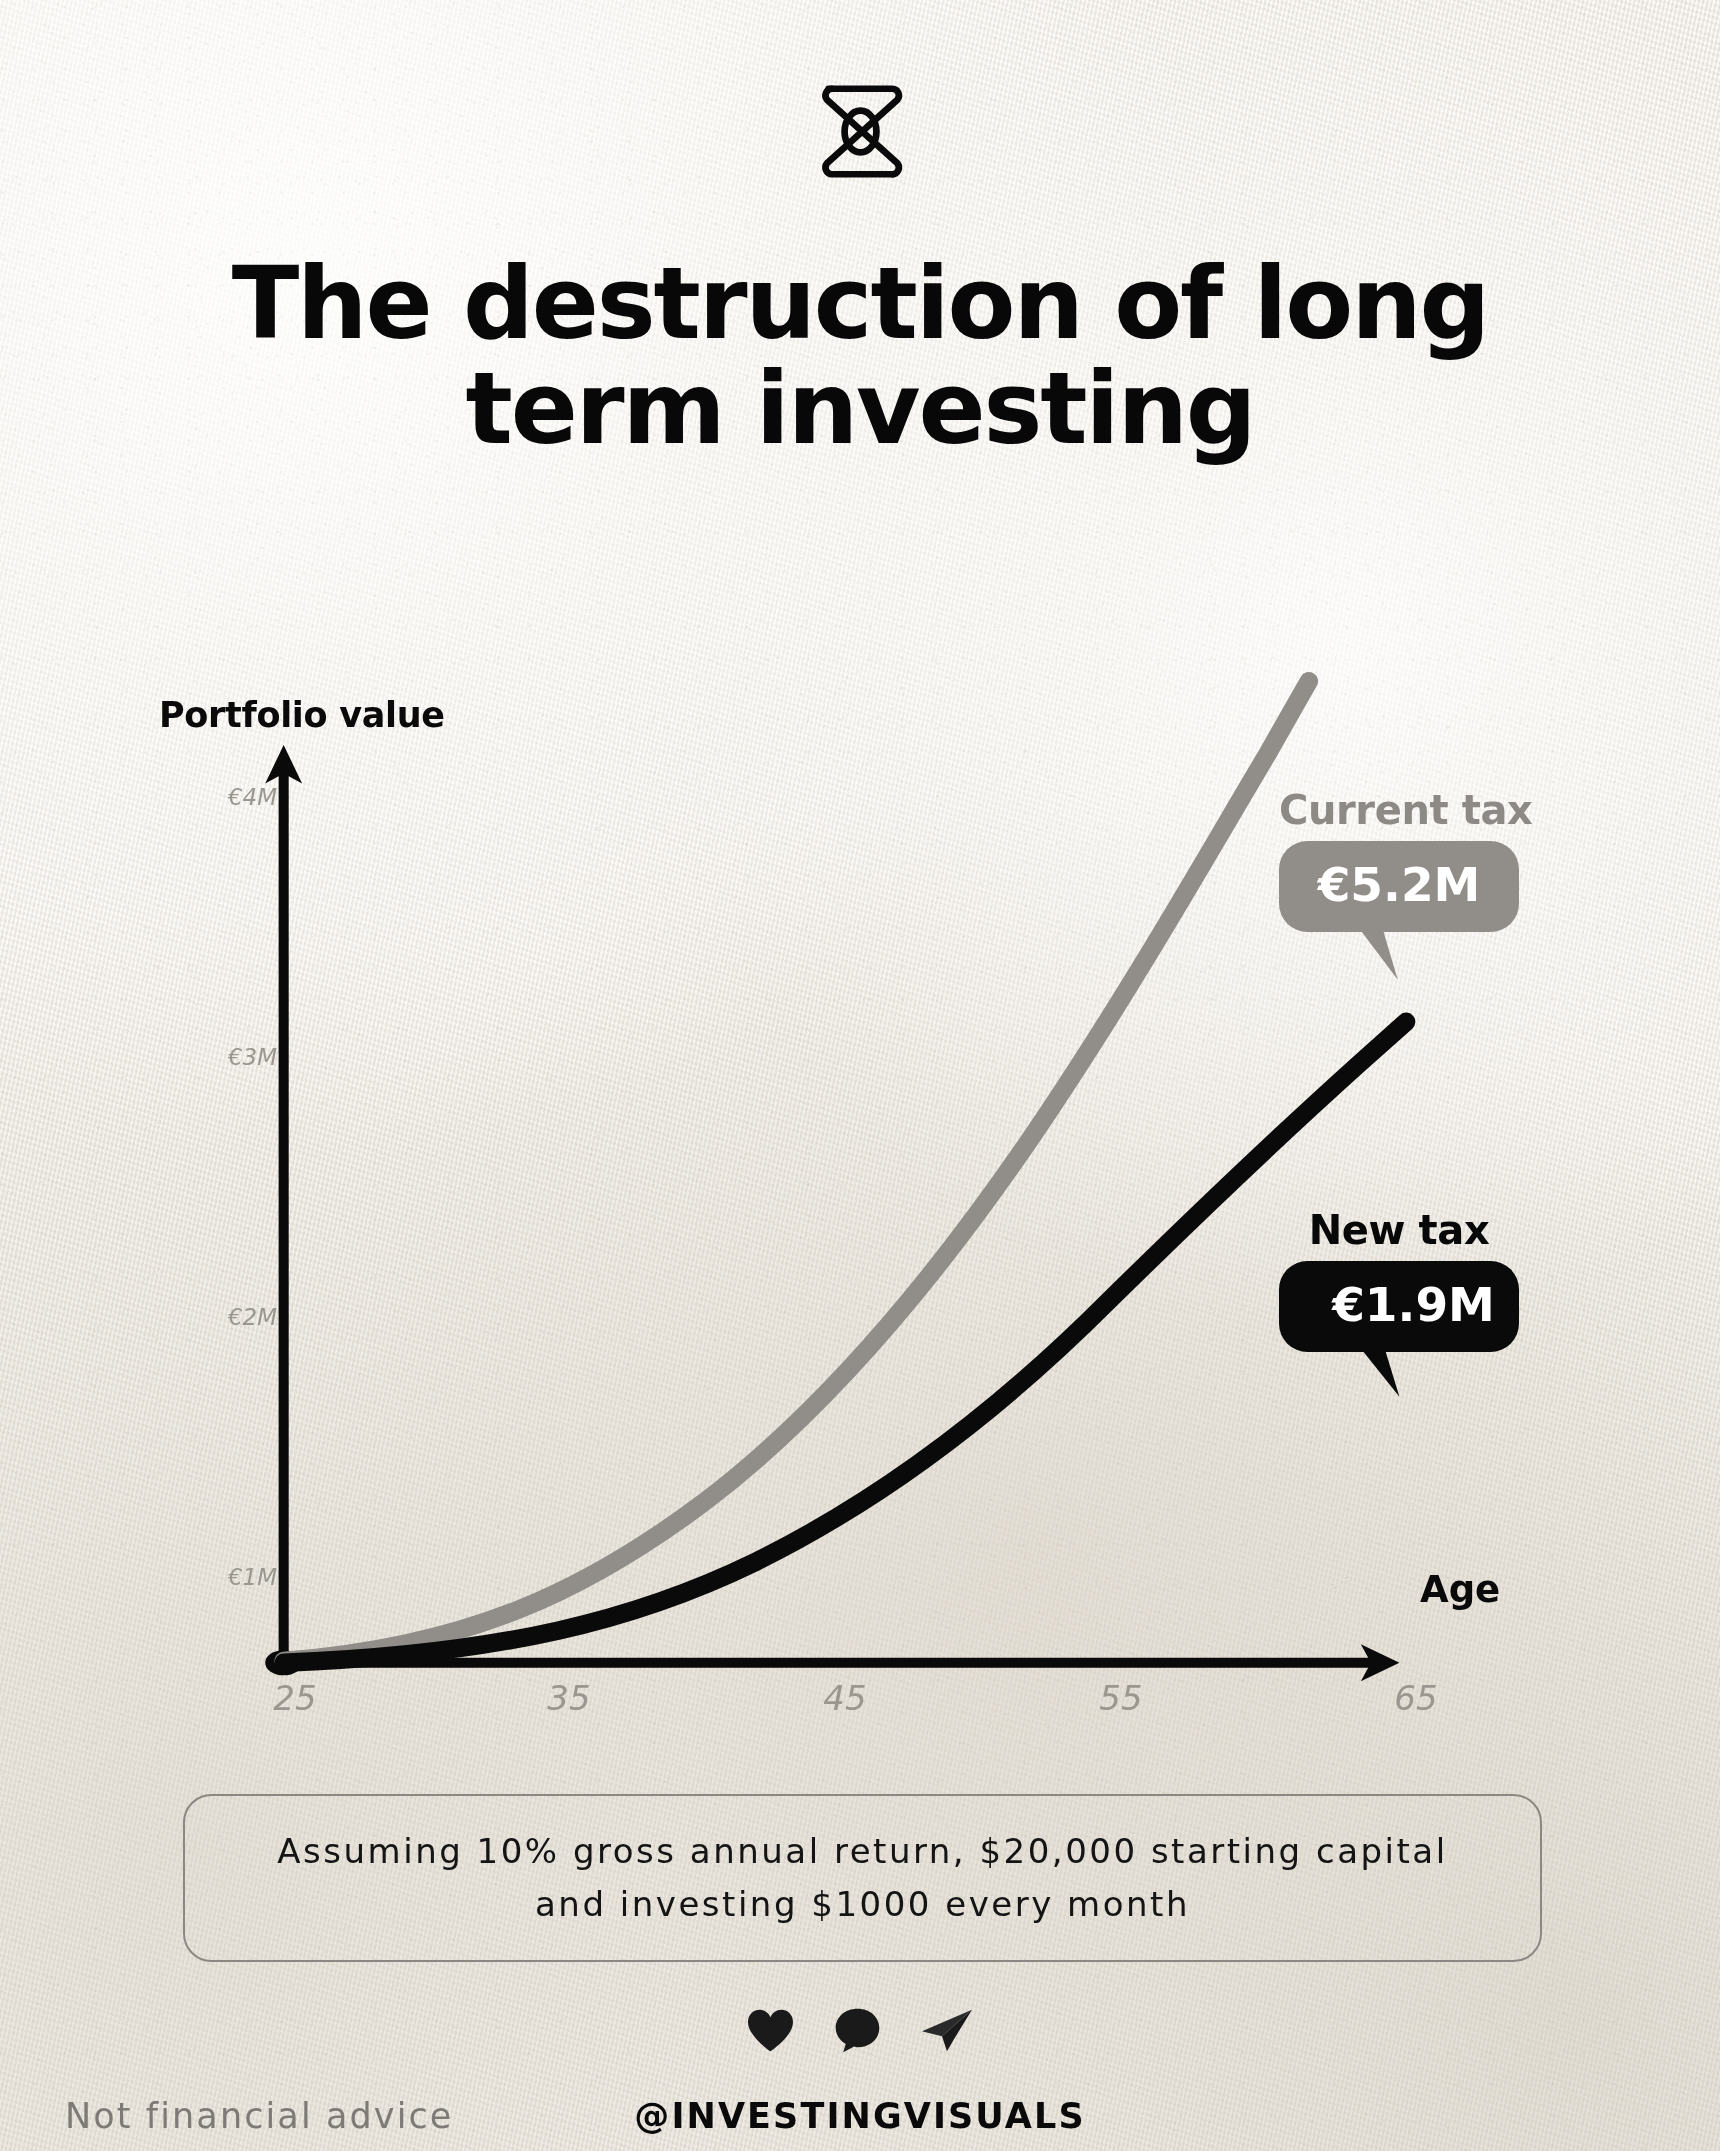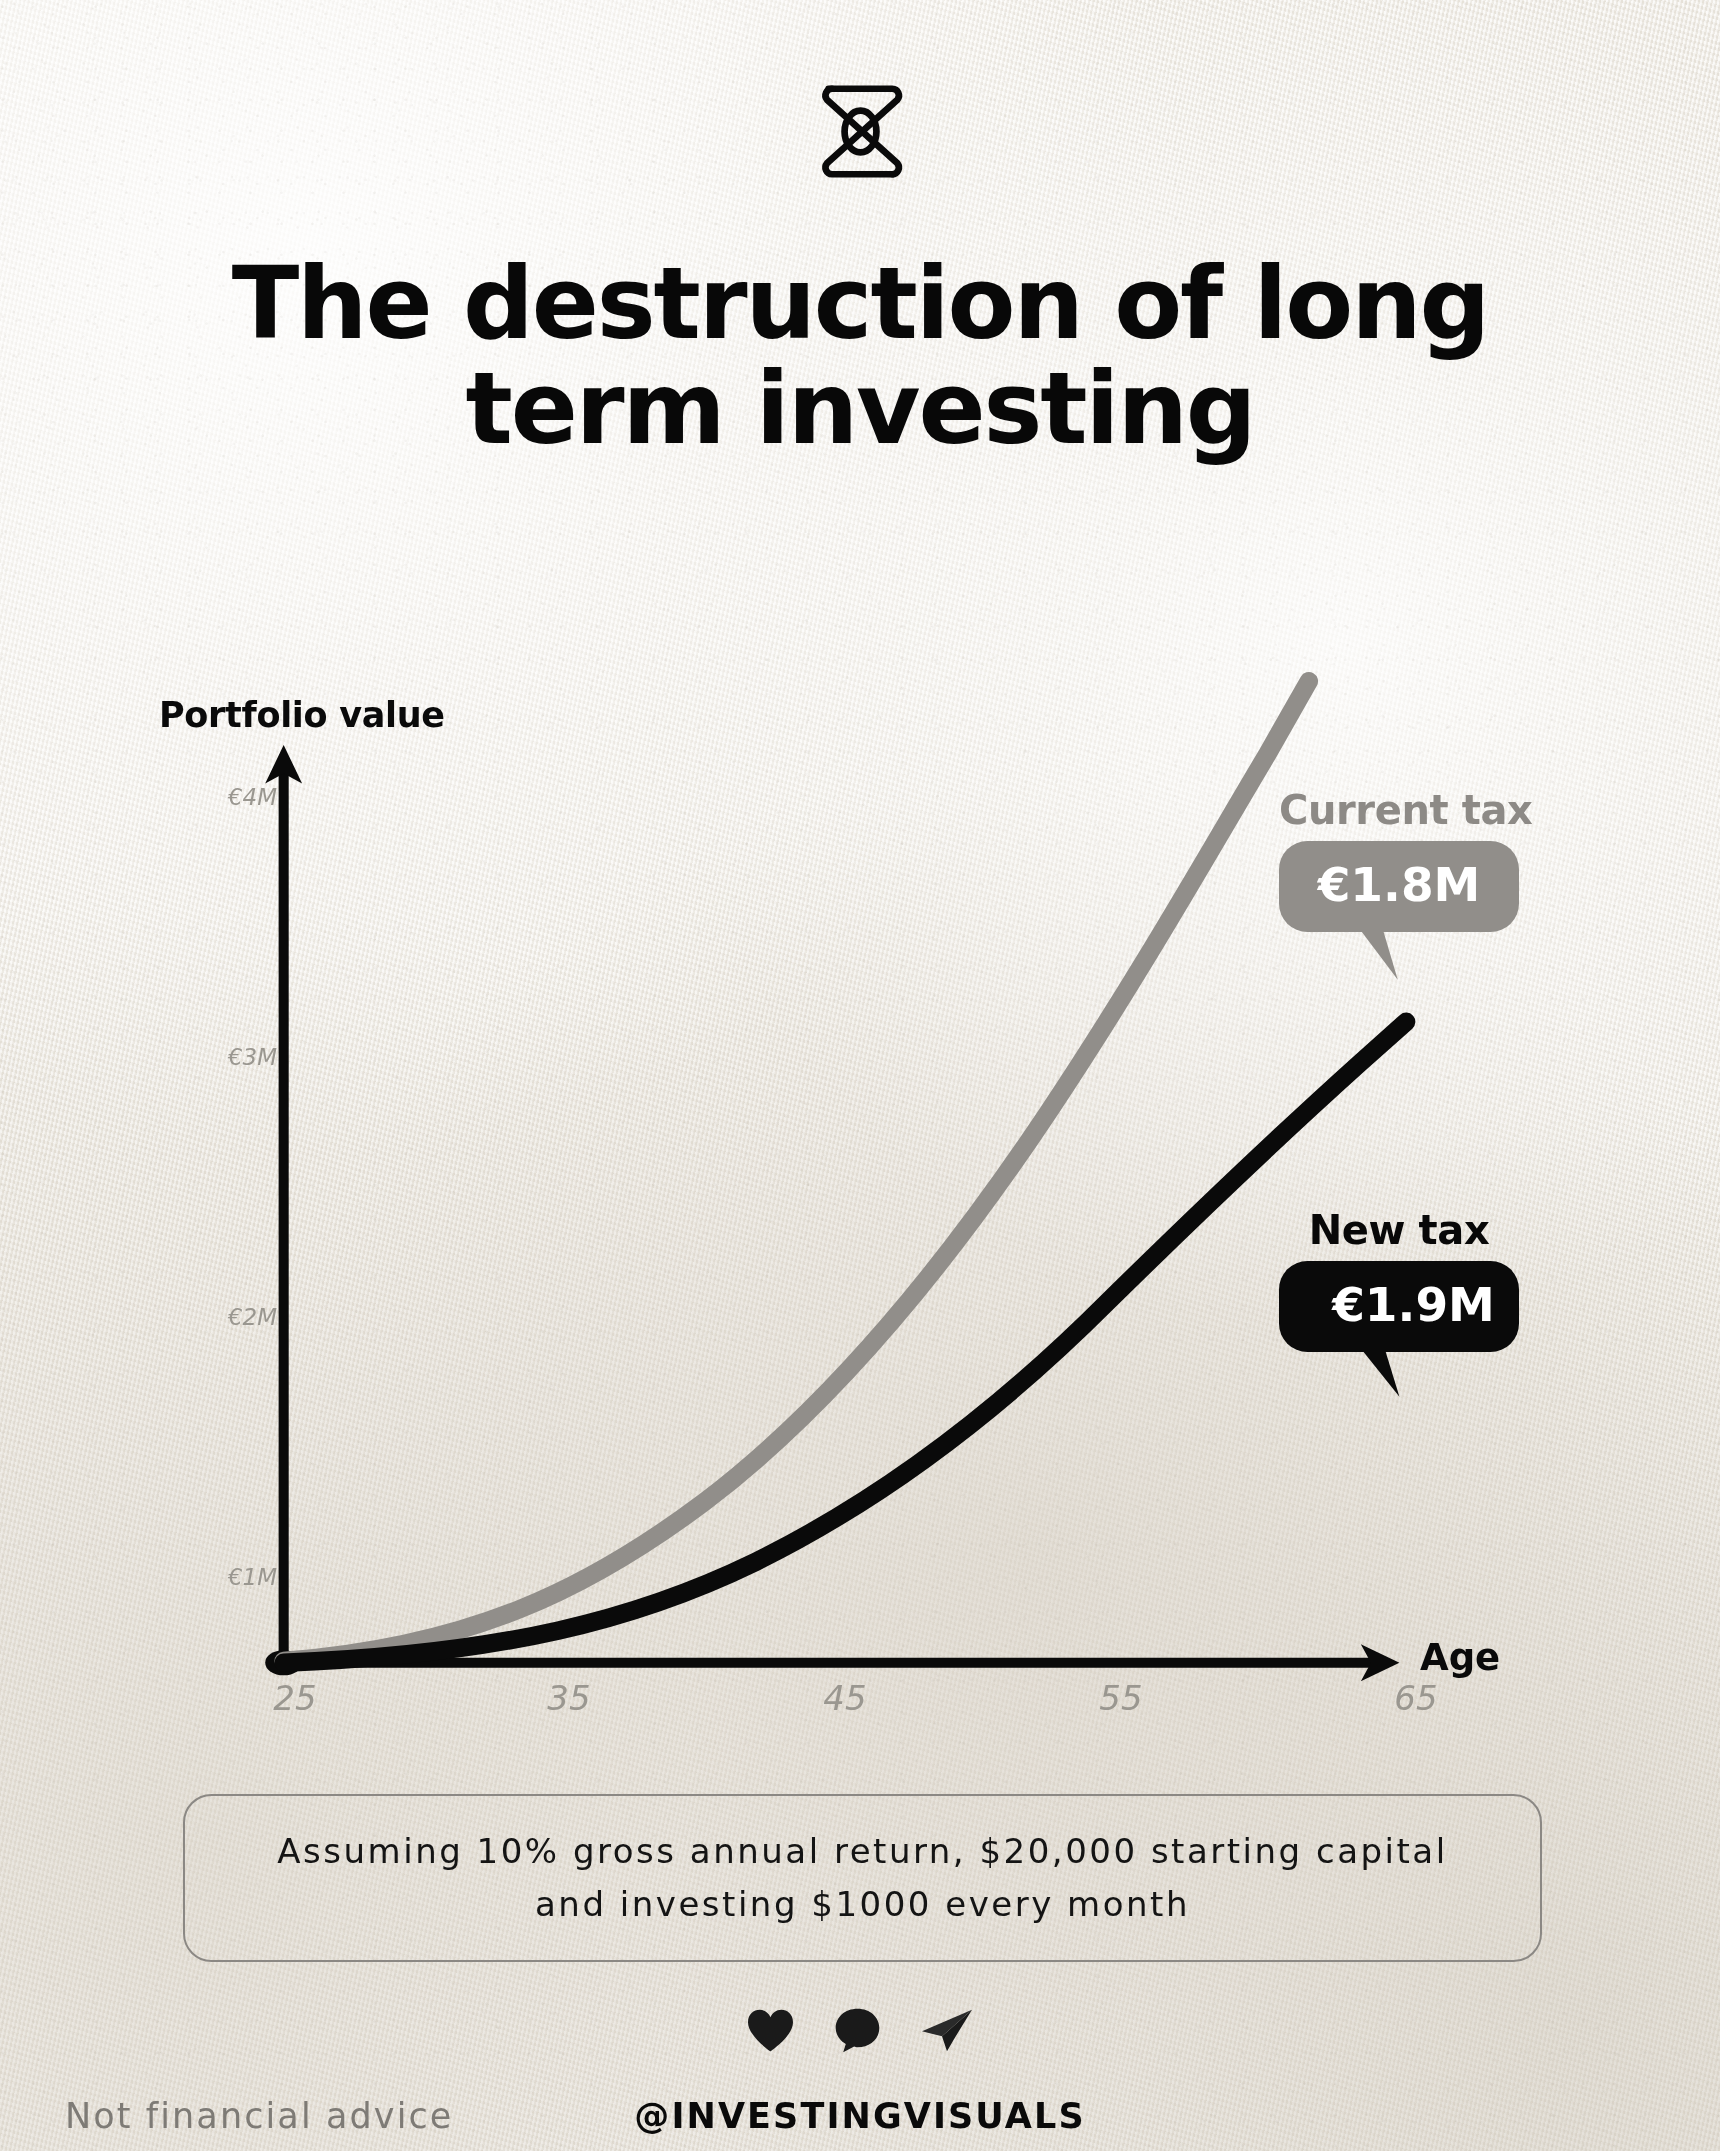--- a/index.html
+++ b/index.html
@@ -87,21 +87,21 @@
     pointer-events: none;
   }
   .axis-caption {
     position: absolute;
     font-family: "DejaVu Sans", sans-serif;
     font-weight: bold;
     color: #0a0a0a;
     white-space: nowrap;
   }
   #portfolio-caption { top: 695px; left: 159px; font-size: 35px; letter-spacing: -0.3px; }
-  #age-caption       { top: 1636px; left: 1420px; font-size: 37px; }
+  #age-caption       { top: 1568px; left: 1420px; font-size: 37px; }
 
   .ytick {
     position: absolute;
     right: 1443px;         
     text-align: right;
     font-family: "DejaVu Sans", sans-serif;
     font-style: italic;
     font-size: 23px;
     color: #9a9790;
     white-space: nowrap;
@@ -249,21 +249,21 @@
   <div class="ytick" style="top:1564px">€1M</div>
 
   <div class="xtick" style="left:295px">25</div>
   <div class="xtick" style="left:569px">35</div>
   <div class="xtick" style="left:845px">45</div>
   <div class="xtick" style="left:1121px">55</div>
   <div class="xtick" style="left:1416px">65</div>
 
   <div class="callout" id="callout-current">
     <div class="series-title">Current tax</div>
-    <div class="pill">€1.8M</div>
+    <div class="pill">€5.2M</div>
   </div>
   <div class="callout" id="callout-new">
     <div class="series-title">New tax</div>
     <div class="pill">€1.9M</div>
   </div>
 
   <div id="footnote">Assuming 10% gross annual return, $20,000 starting capital
 and investing $1000 every month</div>
 
   <div id="social-icons">

